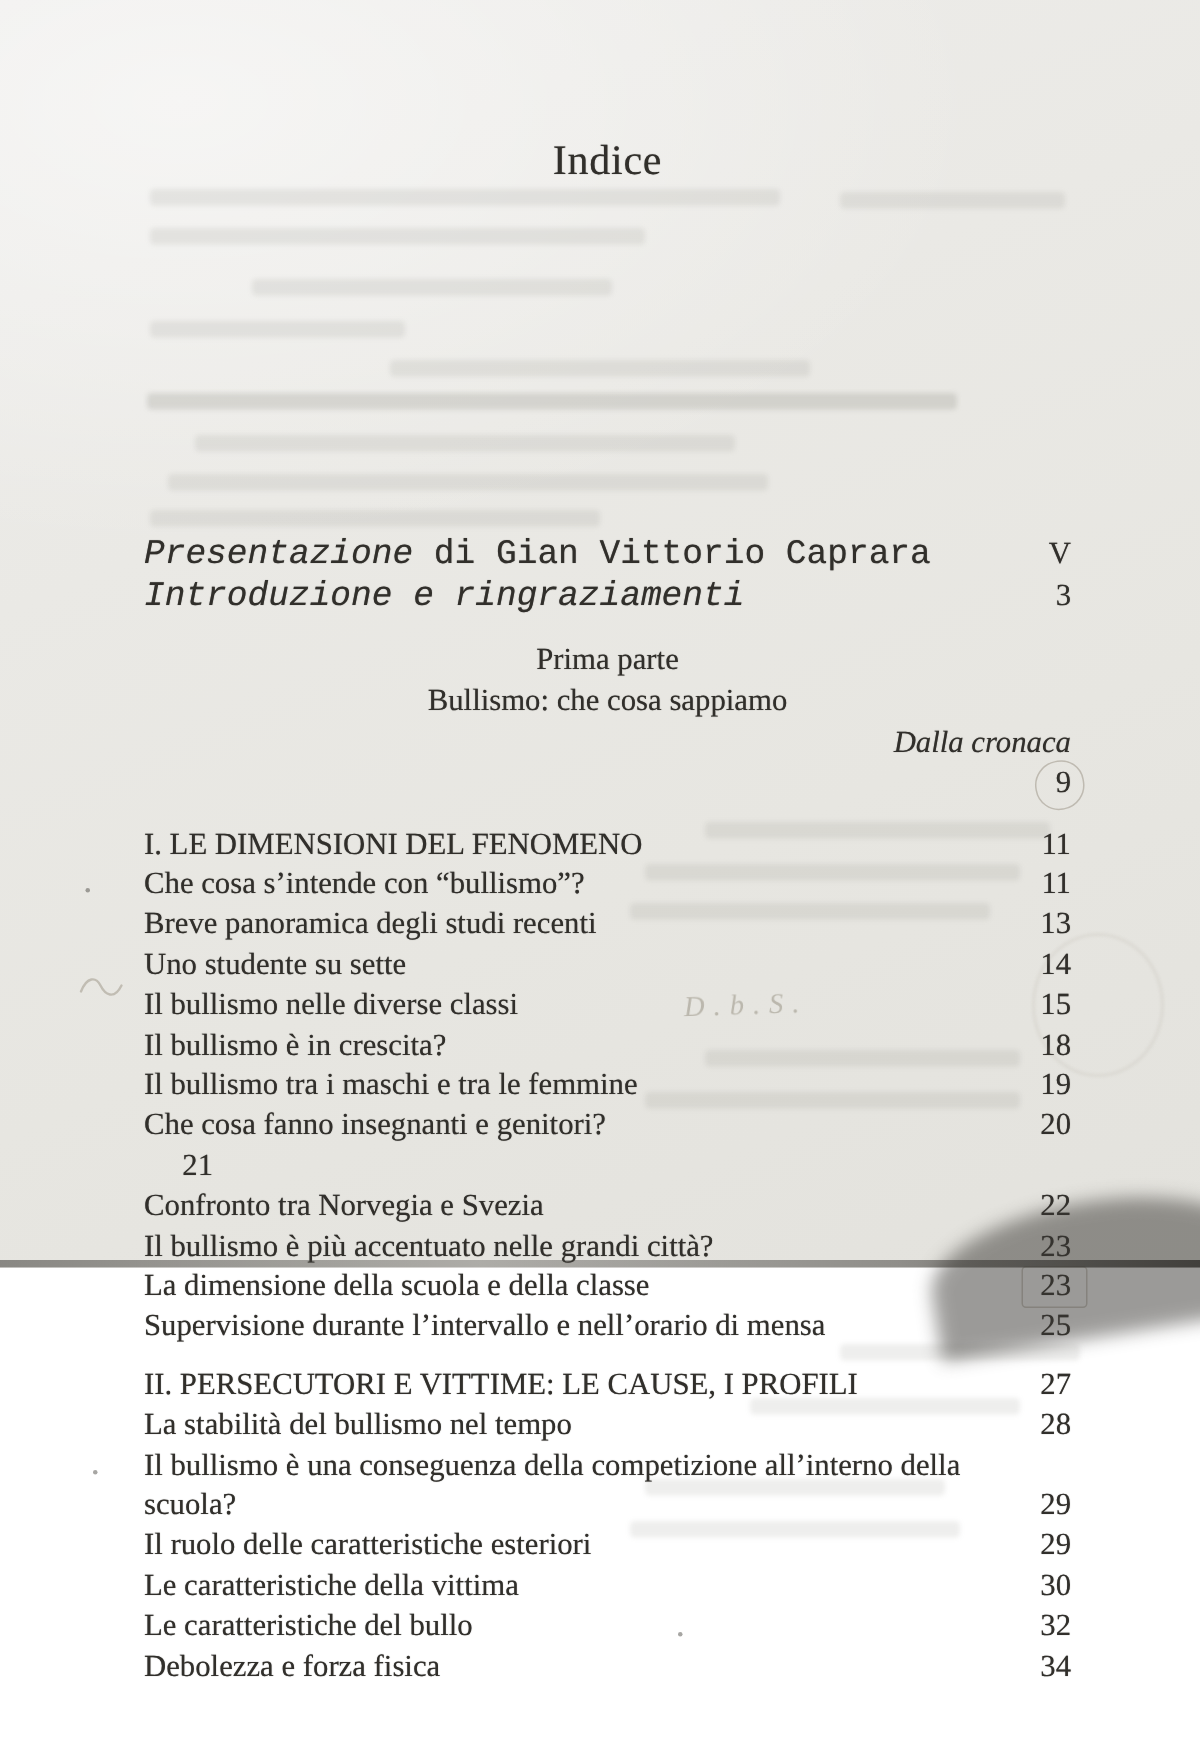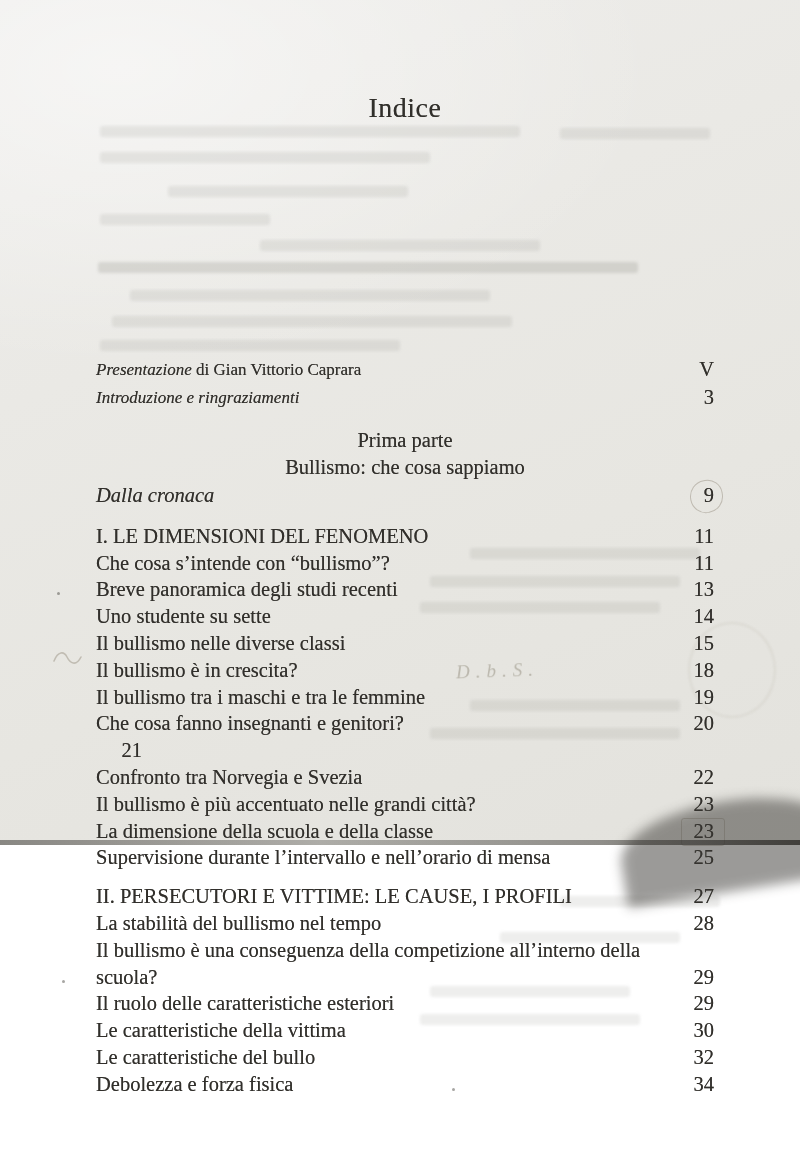--- a/index.html
+++ b/index.html
@@ -20,33 +20,33 @@
   .ink { text-shadow: 0 0 0.6px rgba(49,47,43,0.65); }
 
   .doc-title {
     position: absolute; top: 92px; left: 0; width: 810px;
     text-align: center;
     font-size: 28px; letter-spacing: 0.5px;
   }
 
   .front-matter { position: absolute; top: 356px; left: 96px; width: 618px; }
   .fm-row { display: flex; justify-content: space-between; align-items: flex-end; line-height: 27.5px; }
-  .fm-label { font-size: 17px; }
+  .fm-label { font-size: 23px; font-family: Liberation Mono, monospace; }
   .fm-italic { font-style: italic; }
 
   .part-heading { position: absolute; top: 427px; left: 0; width: 810px; text-align: center; line-height: 27px; }
   .part-line { font-size: 20.5px; }
 
   .toc { position: absolute; top: 482px; left: 96px; width: 618px; }
   .row { display: flex; justify-content: space-between; align-items: flex-end; line-height: 26.8px; }
   .txt { font-size: 20.5px; max-width: 566px; }
   .txt .l2 { display: block; }
   .row.italic .txt { font-style: italic; }
   .num { font-size: 20.5px; min-width: 46px; text-align: right; position: relative; }
-  .row.gap-after { margin-bottom: 14px; }
+  .row.gap-after { margin-bottom: 14px; flex-direction: column; }
   .row.gap-before { margin-top: 12px; }
 
   
   .num.mark-circle::after {
     content: ""; position: absolute; right: -9px; top: -2px;
     width: 31px; height: 31px; border: 1.3px solid rgba(158,152,138,0.55);
     border-radius: 50% 46% 50% 48%; transform: rotate(-10deg);
   }
   .num.mark-box::after {
     content: ""; position: absolute; right: -11px; top: 0px;

